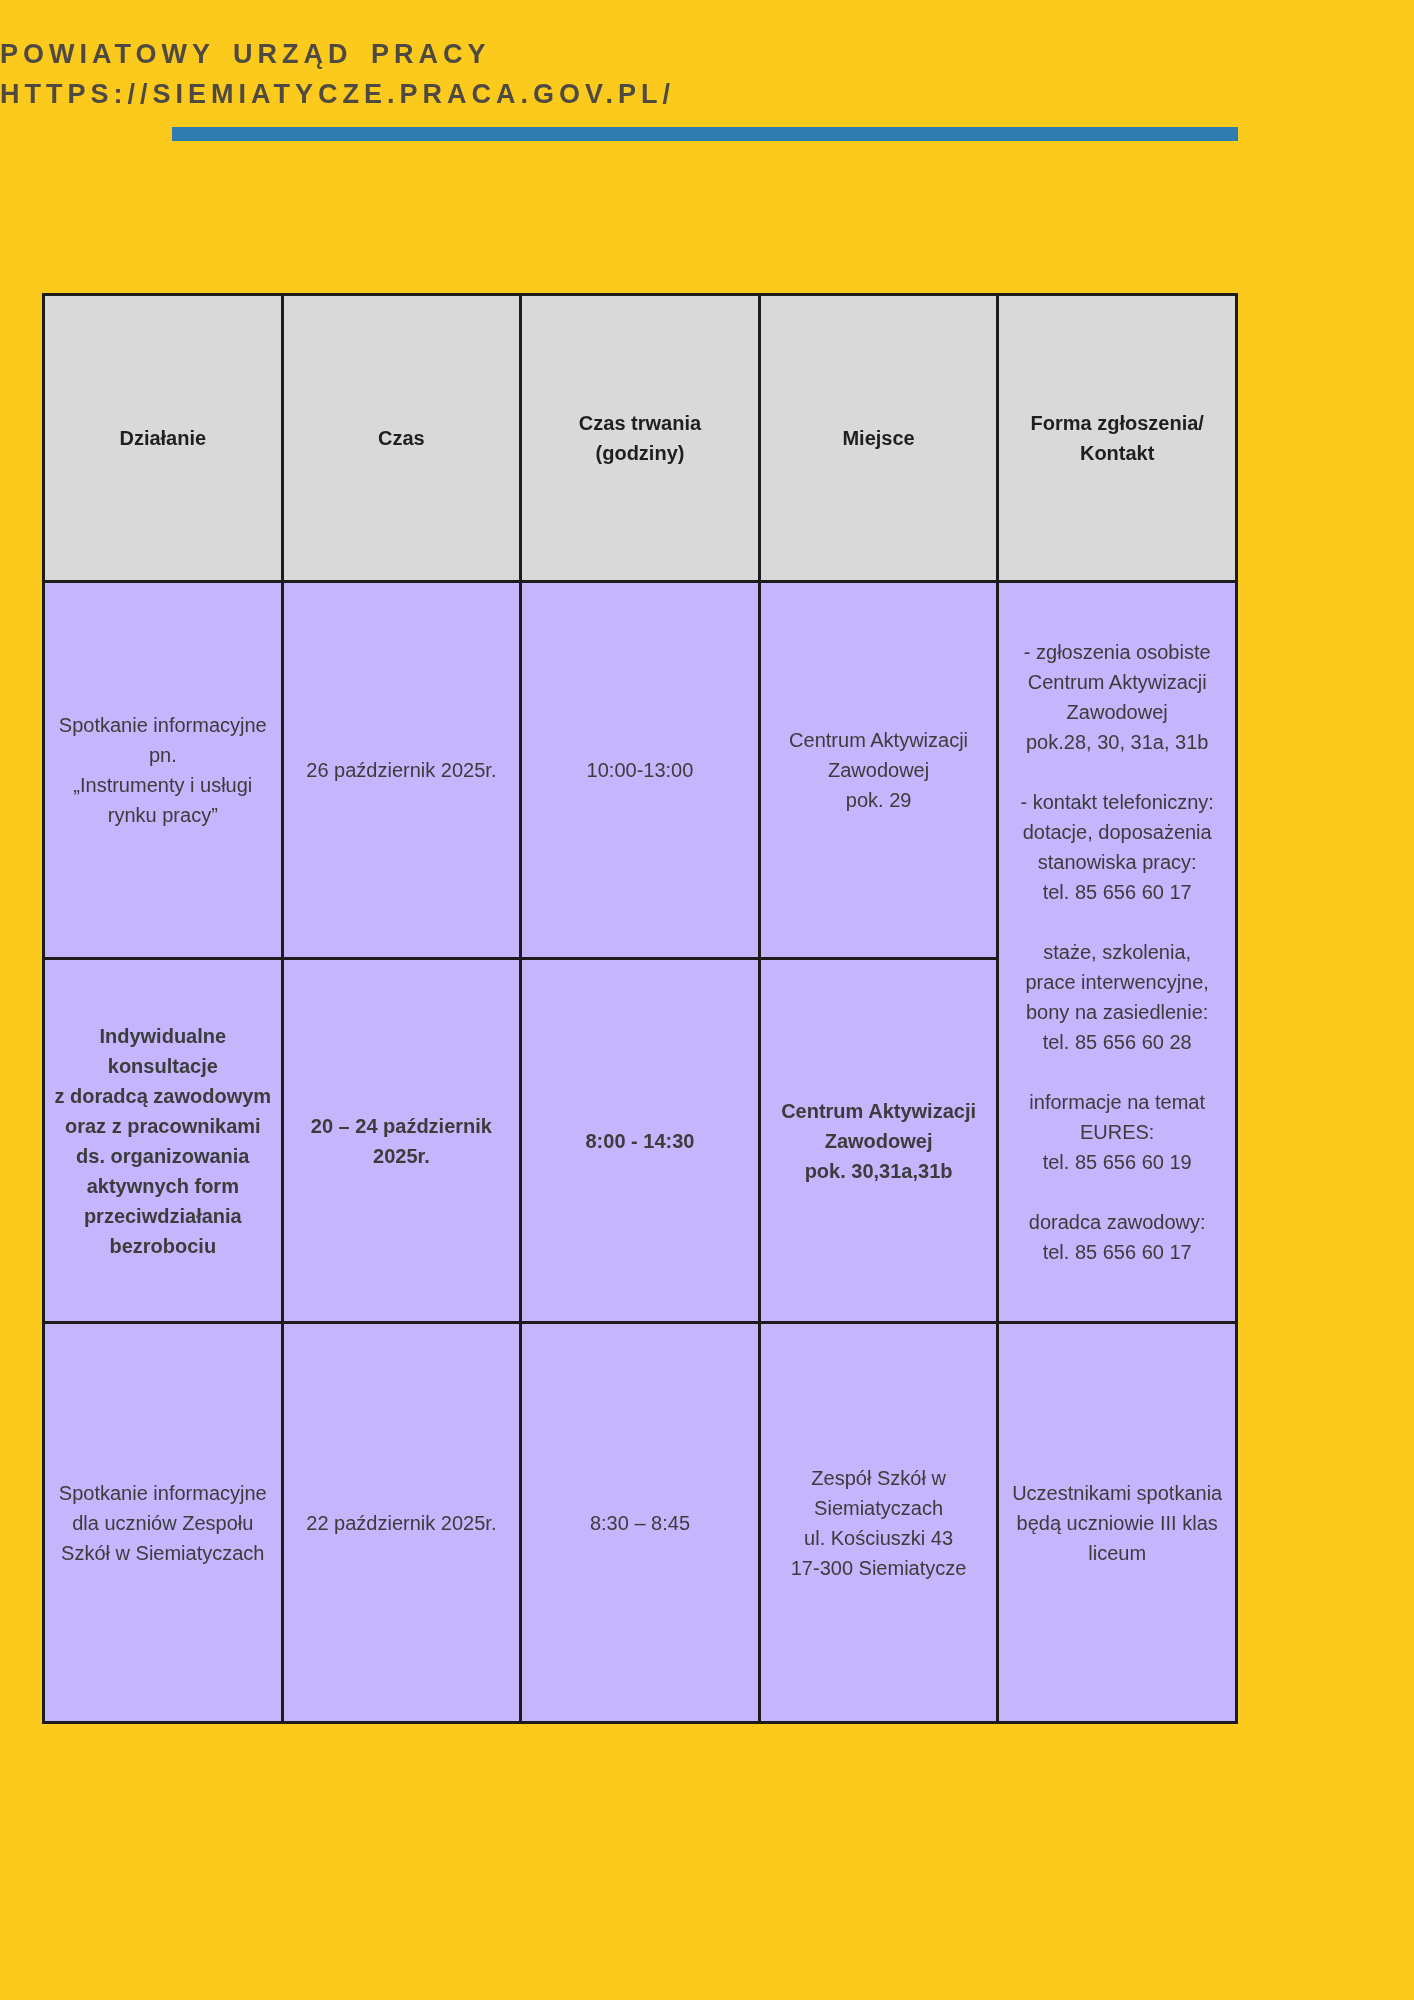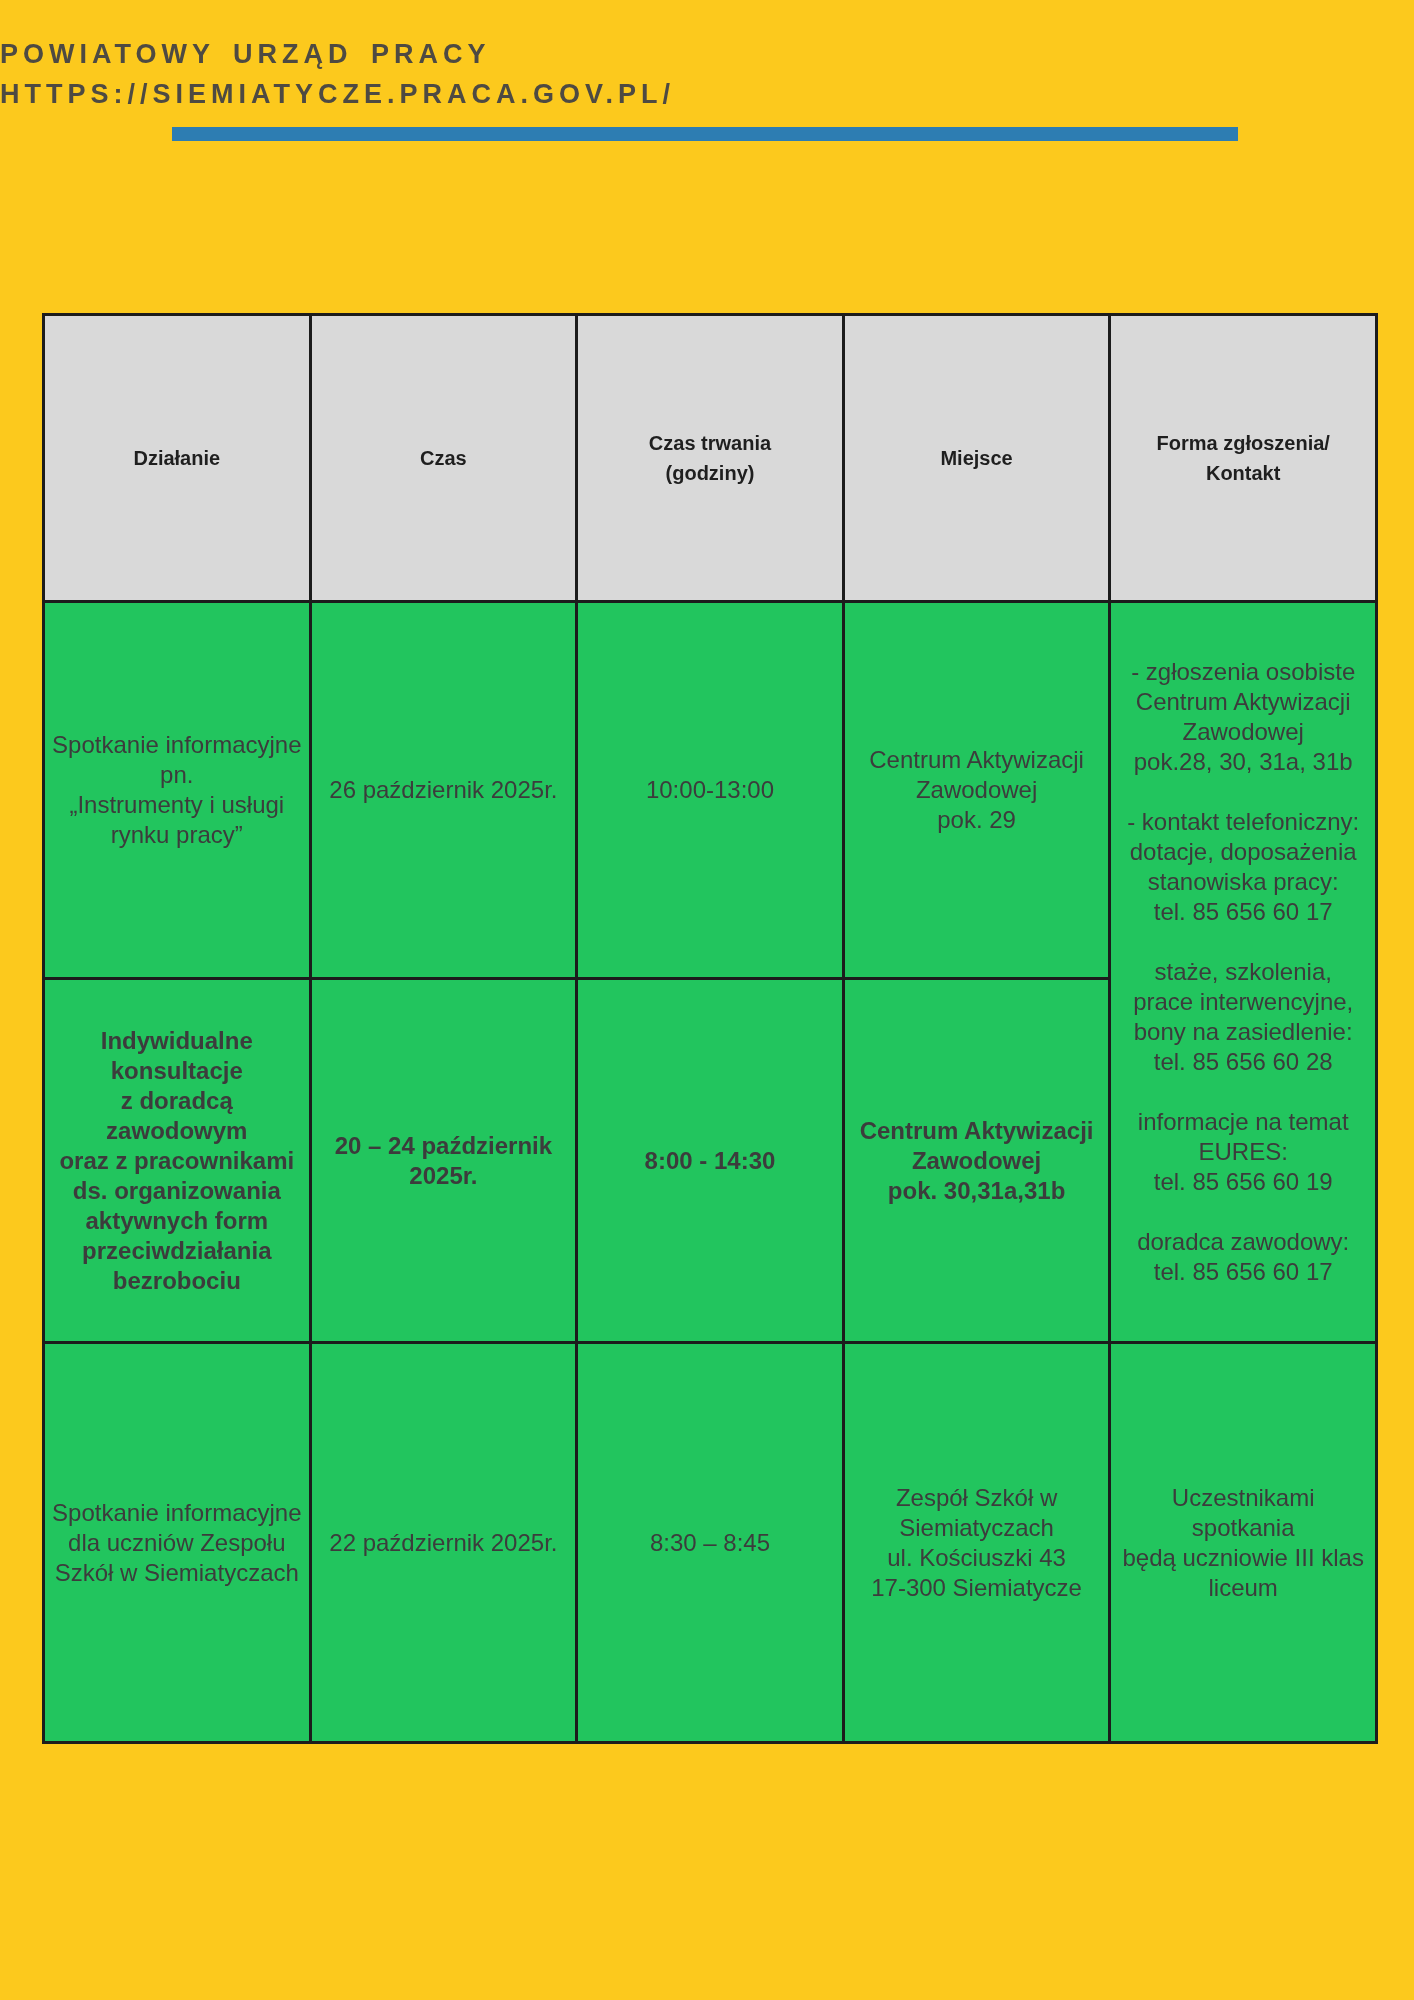--- a/index.html
+++ b/index.html
@@ -39,43 +39,42 @@
   }
   
   .table-wrap {
     position: absolute;
     left: 42px;
     top: 293px;
   }
   table.schedule {
     border-collapse: collapse;
     table-layout: fixed;
-    width: 1336px;
-    margin-top: 20px;
+    width: 1196px;
   }
   table.schedule col { width: 20%; }
   table.schedule th,
   table.schedule td {
     border: 3px solid #1C1C1C;
     text-align: center;
     vertical-align: middle;
     white-space: pre-line;
     padding: 4px 6px;
     box-sizing: border-box;
   }
   table.schedule th {
     background: #D9D9D9;
     font-weight: bold;
     font-size: 20px;
     line-height: 30px;
     color: #1F1F1F;
   }
   table.schedule td {
-    background: #22c55e;
-    font-size: 24px;
+    background: #c4b5fd;
+    font-size: 20px;
     line-height: 30px;
     color: #3C3C3C;
   }
   tr.row-head   { height: 287px; }
   tr.row-1      { height: 377px; }
   tr.row-2      { height: 364px; font-weight: bold; }
   tr.row-3      { height: 400px; }
 </style>
 </head>
 <body>

